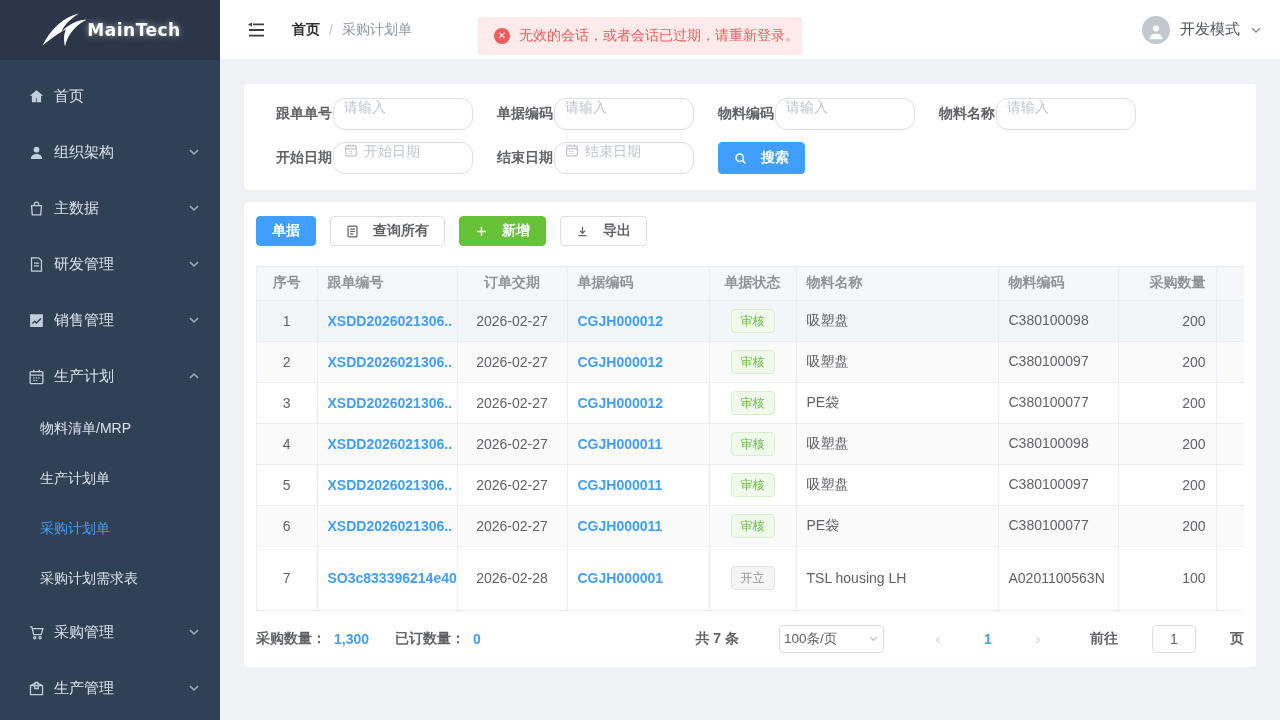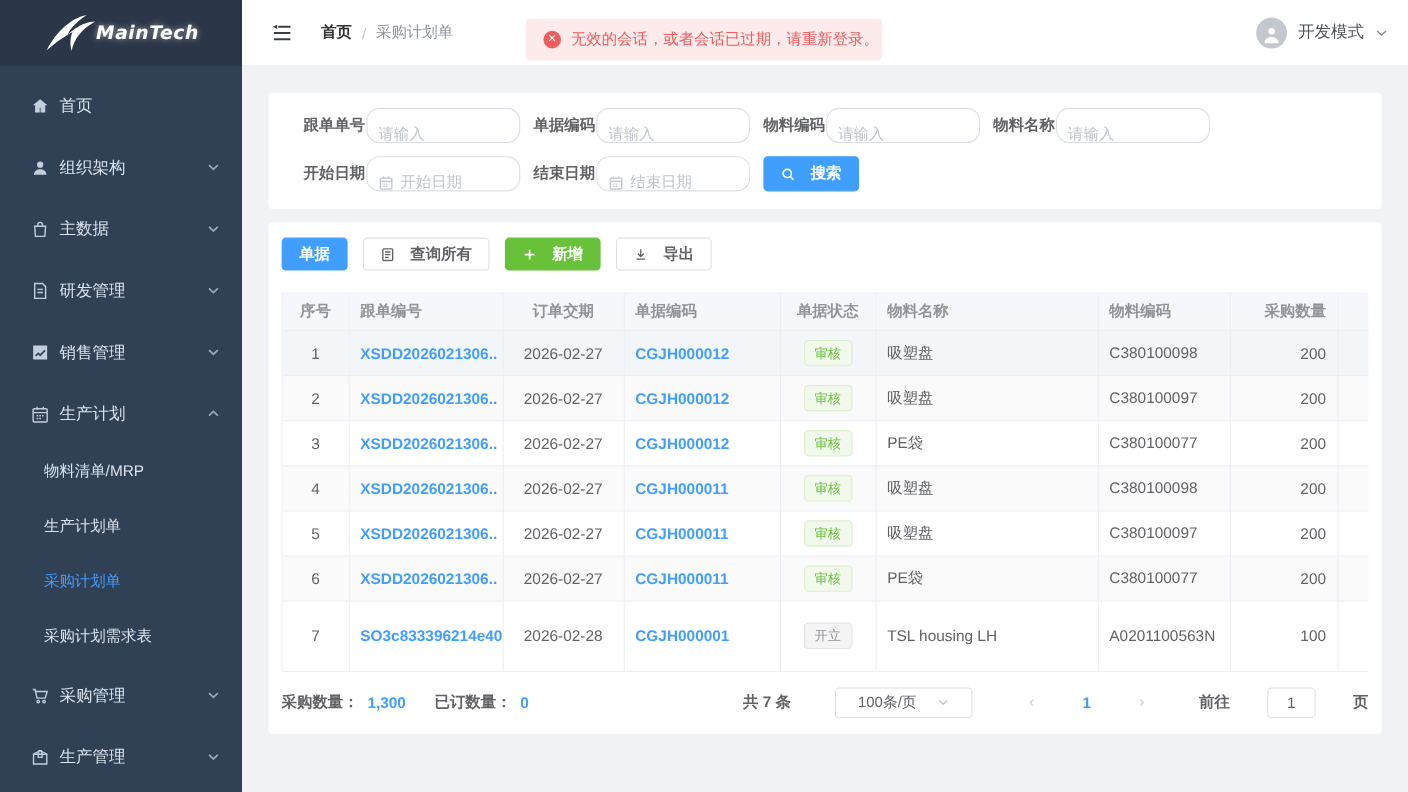--- a/index.html
+++ b/index.html
@@ -3,21 +3,21 @@
 <meta charset="utf-8">
 <style>
   * { margin:0; padding:0; box-sizing:border-box; }
   html,body { width:1280px; height:720px; overflow:hidden;
     font-family:"Liberation Sans","DejaVu Sans",sans-serif; font-size:14px; color:#606266; background:#f0f2f5; }
 
   
   .sidebar { position:absolute; left:0; top:0; width:220px; height:720px; background:#304156; z-index:5; }
   .logo { height:60px; background:#2b3648; display:flex; align-items:center; justify-content:center; gap:2px; }
   .logo-swoosh { width:52px; height:40px; }
-  .logo-text { color:#fff; font-style:italic; font-weight:bold; font-size:17px; letter-spacing:.5px;
+  .logo-text { color:#fff; font-weight:bold; font-size:17px; letter-spacing:.5px;
     text-shadow:0 0 6px rgba(255,255,255,.55); font-family:"DejaVu Sans",sans-serif; margin-left:-6px; }
   .menu { padding-top:8px; }
   .menu-item { height:56px; display:flex; align-items:center; padding:0 20px 0 28px; color:#dbe2ec; cursor:pointer; }
   .menu-item .mi-icon { width:17px; height:17px; margin-right:9px; flex:0 0 auto; color:#c3cedd; }
   .menu-item .mi-label { font-size:15px; }
   .menu-item .mi-arrow { margin-left:auto; width:12px; height:12px; color:#9aa8ba; }
   .submenu .menu-item { height:50px; padding-left:40px; }
   .submenu .mi-label { font-size:14px; }
   .menu-item.active .mi-label { color:#409eff; }
 
@@ -44,22 +44,22 @@
   .user-caret { width:12px; height:12px; color:#8a9099; }
 
   .content { padding:24px 24px 0; }
   .card { background:#fff; border-radius:4px; }
 
   
   .search-card { padding:14px 20px; margin-bottom:12px; }
   .form-row { display:flex; align-items:center; margin-bottom:12px; }
   .form-row:last-child { margin-bottom:2px; }
   .f-label { width:69px; text-align:left; color:#606266; font-weight:bold; font-size:14px; padding-left:12px; flex:0 0 auto; }
-  .f-input { width:140px; height:32px; border:1px solid #dcdfe6; border-radius:12px; 
-    display:flex; align-items:flex-end; padding:0 10px; gap:6px; background:#fff; }
+  .f-input { width:140px; height:32px; border:1px solid #dcdfe6; border-radius:12px; margin-right:12px;
+    display:flex; align-items:flex-start; padding:0 10px; gap:6px; background:#fff; }
   .f-input input { border:none; outline:none; width:100%; font-size:14px; color:#606266;
     font-family:inherit; background:transparent; }
   .f-input input::placeholder { color:#bfc5ce; }
   .cal-icon { width:14px; height:14px; color:#c0c4cc; flex:0 0 auto; }
   .btn { display:inline-flex; align-items:center; justify-content:center; gap:14px; height:32px; border-radius:4px;
     border:1px solid #dcdfe6; background:#fff; color:#606266; font-size:14px; padding:0 15px; cursor:pointer;
     font-family:inherit; font-weight:bold; }
   .btn svg { width:13px; height:13px; }
   .btn-primary { background:#409eff; border-color:#409eff; color:#fff; }
   .btn-success { background:#67c23a; border-color:#67c23a; color:#fff; }
@@ -90,22 +90,22 @@
   .badge { display:inline-block; height:24px; line-height:22px; padding:0 9px; border-radius:4px; font-size:12px; }
   .badge.success { color:#67c23a; background:#f0f9eb; border:1px solid #d9efca; }
   .badge.info { color:#909399; background:#f4f4f5; border:1px solid #e2e3e5; }
 
   
   .table-footer { display:flex; align-items:center; margin-top:14px; height:28px; }
   .stat { display:flex; align-items:center; margin-right:26px; font-size:14px; color:#606266; font-weight:bold; }
   .stat .stat-val { color:#409eff; margin-left:8px; }
   .pager { margin-left:auto; display:flex; align-items:center; font-size:14px; color:#606266;gap:24px; }
   .pg-total { margin-right:16px; font-weight:bold; }
-  .pg-size { width:125px; height:28px; border:1px solid #dcdfe6; border-radius:4px; display:flex; align-items:center;
-    padding:0 20px; justify-content:space-between; color:#606266; cursor:pointer; margin-right:18px; font-size:13.5px; }
+  .pg-size { width:105px; height:28px; border:1px solid #dcdfe6; border-radius:4px; display:flex; align-items:center;
+    padding:0 4px; justify-content:space-between; color:#606266; cursor:pointer; margin-right:18px; font-size:13.5px; }
   .pg-size svg { width:11px; height:11px; color:#c0c4cc; }
   .pg-arrow { width:24px; text-align:center; color:#c6cad1; font-size:15px; cursor:pointer; user-select:none; }
   .pg-num { width:28px; text-align:center; color:#409eff; font-weight:bold; cursor:pointer; }
   .pg-goto { margin-left:16px; font-weight:bold; }
   .pg-input { width:44px; height:28px; border:1px solid #dcdfe6; border-radius:4px; text-align:center;
     margin:0 10px; font-size:14px; color:#606266; outline:none; font-family:inherit; }
   .pg-suffix { font-weight:bold; }
 </style>
 </head>
 <body>

